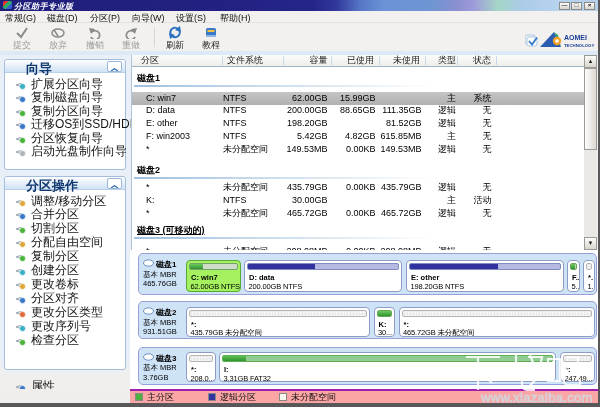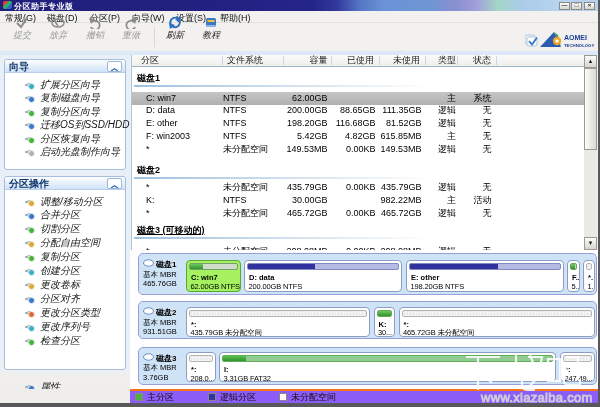--- a/index.html
+++ b/index.html
@@ -1,42 +1,42 @@
 <!DOCTYPE html>
 <html><head><meta charset="utf-8">
 <style>
 html,body{margin:0;padding:0;}
 body{width:600px;height:407px;position:relative;overflow:hidden;
  font-family:"Liberation Sans",sans-serif;background:#f1f0ee;}
 .ab{position:absolute;}
 
 #title{left:0;top:0;width:600px;height:11px;
- background:linear-gradient(90deg,#201f7c 0%,#222180 30%,#252488 52%,#31379b 56%,#5576c5 60%,#6b93d7 64%,#6f95d2 72%,#8a8fd0 76%,#9f9bda 79%,#a4d6c6 83%,#abcbe8 87%,#b7d3ee 93%,#b7d0ea 100%);}
+ background:linear-gradient(90deg,#201f7c 0%,#222180 30%,#252488 52%,#31379b 56%,#5576c5 60%,#6b93d7 64%,#6f95d2 72%,#8a8fd0 76%,#9f9bda 79%,#a4d6c6 83%,#abcbe8 87%,#b7d3ee 93%,#b7d0ea 100%);font-style:italic;}
 #title .txt{left:14px;top:1px;font-size:8px;font-weight:bold;color:#fff;letter-spacing:.5px;}
 #appico{left:3px;top:1px;width:9px;height:8px;background:linear-gradient(135deg,#e33 0 30%,#3a6 30% 60%,#36c 60% 100%);border-radius:2px;}
 .winbtn{top:1.5px;width:11px;height:8px;background:linear-gradient(#fdfdfb,#d8d4cc);border:1px solid #8a8a88;box-sizing:border-box;font-size:6px;line-height:5px;text-align:center;color:#111;font-weight:bold;}
 
 #menu{left:0;top:11px;width:600px;height:12px;background:#f2f1ef;border-bottom:1px solid #e3e1dd;box-sizing:border-box;font-size:9px;color:#111;}
 #menu span{position:absolute;top:1px;}
 
 #tbar{left:0;top:23px;width:600px;height:28px;background:#f2f1ef;border-bottom:1px solid #6f9fca;}
-.tbtn{top:15px;width:44px;height:24px;text-align:center;font-size:9px;color:#9a9a96;font-style:italic;}
+.tbtn{top:25px;width:44px;height:24px;text-align:center;font-size:9px;color:#9a9a96;}
 .tbtn.en{color:#222;}
 .tbtn svg{display:block;margin:1px auto 0;}
 .tsep{top:27px;width:1px;height:20px;background:#d8d7d3;}
 #strip{left:0;top:51px;width:600px;height:4px;background:#dce9f6;}
 
 #logo{left:525px;top:28px;width:75px;height:22px;}
 
 #sidebar{left:0;top:55px;width:130px;height:348px;background:linear-gradient(#e9eff7 0%,#e9eff7 87%,#f0efec 93%,#f0efec 100%);}
 .panel{position:absolute;left:4px;width:122px;background:#fff;border:1px solid #a5bedd;border-radius:3px;box-sizing:border-box;}
 .phead{position:relative;height:12px;background:linear-gradient(#fefefe,#cfe2f6);border-bottom:1px solid #b9cfe8;border-radius:3px 3px 0 0;}
-.phead b{position:absolute;left:4px;top:0px;font-size:10px;color:#10386e;}
+.phead b{position:absolute;left:21px;top:0px;font-size:13px;color:#10386e;}
 .chev{position:absolute;right:3px;top:1px;width:13px;height:9px;background:#fff;border:1px solid #9ab6d8;border-radius:2px;text-align:center;overflow:hidden;}
-.pitem{position:absolute;left:24px;font-size:10px;color:#151515;height:13px;line-height:13px;white-space:nowrap;font-style:italic;}
+.pitem{position:absolute;left:15px;font-size:12px;color:#151515;height:13px;line-height:13px;white-space:nowrap;}
 .pitem svg{vertical-align:-2px;margin-right:5px;}
 
 #table{left:131px;top:55px;width:466px;height:195px;background:#fff;overflow:hidden;border-left:1px solid #abc4e2;box-sizing:border-box;}
 #thead{position:absolute;left:0;top:0;width:452px;height:11px;background:linear-gradient(#fbfbfa,#efeeea);border-bottom:1px solid #9fb6c6;}
 #thead span{position:absolute;top:0;font-size:9px;color:#222;line-height:11px;}
 #thead i{position:absolute;top:1px;height:9px;width:1px;background:#c9d9e9;}
 .trow{position:absolute;left:0;width:452px;height:13px;font-size:9px;color:#000;}
 .trow span{position:absolute;line-height:13px;white-space:nowrap;}
 .grp{position:absolute;left:5px;font-size:9px;font-weight:bold;color:#000;line-height:13px;}
 .gline{position:absolute;left:2px;height:2px;width:300px;background:linear-gradient(90deg,#9fc0de,rgba(255,255,255,0));}
@@ -59,21 +59,21 @@
 .pbox .nm{position:absolute;left:4px;top:12px;font-size:7.5px;font-weight:bold;color:#000;white-space:nowrap;}
 .pbox .sz{position:absolute;left:3.5px;top:20.5px;font-size:7.5px;color:#000;white-space:nowrap;letter-spacing:-0.15px;}
 .bar.g{border-color:#6aa65a;background:#c2d8bc;}
 .bar.gg{border-color:#5fae54;background:#93cc93;}
 .bar.gg .fill{background:linear-gradient(#5bbf50,#2f9430);}
 .bar.g .fill{background:linear-gradient(#6cc95e,#2f9430);}
 .bar.u{border-color:#b4b4b4;background:repeating-conic-gradient(#e8e8e8 0 25%,#f8f8f8 0 50%) 0 0/3px 3px;}
 .pbox.selgreen{background:#a5f160;border:1px solid #57aa35;}
 .pbox.selgreen .bar{border-color:#76a06a;background:#cfdcca;}
 
-#legend{left:130px;top:389px;width:468px;height:14px;background:#8b5cf6;border-top:2px solid #f97316;box-sizing:content-box;}
+#legend{left:130px;top:389px;width:468px;height:14px;background:#fca5a5;border-top:2px solid #a21caf;box-sizing:content-box;}
 #legend .sq{position:absolute;top:2px;width:8px;height:8px;border:1px solid #888;box-sizing:border-box;}
 #legend span{position:absolute;top:0px;font-size:9px;color:#111;}
 #legendL{left:0;top:389px;width:130px;height:14px;background:#efeeec;}
 
 #wm1{left:464px;top:351px;}
 #wm2{left:481px;top:390px;font-size:13px;color:rgba(255,255,255,0.5);
  -webkit-text-stroke:1px rgba(208,208,214,.85);letter-spacing:.3px;}
 
 #bR{right:0;top:0;width:2px;height:407px;background:#58585a;}
 #bB{left:0;bottom:0;width:600px;height:4px;background:#58585a;}
@@ -249,37 +249,37 @@
       <i style="left:325px;"></i>
       <i style="left:364px;"></i>
   </div>
   <div id="tbody">
       <div class="grp" style="top:16.5px;">磁盘1</div>
       <div class="gline" style="top:29.5px;"></div>
       <div class="trow sel" style="top:36.5px;">
         <span class="c1">C: win7</span>
         <span class="c2">NTFS</span>
         <span class="cR r3">62.00GB</span>
+        <span class="cR r4">15.99GB</span>
         <span class="cR r6">主</span>
         <span class="cR r7">系统</span>
       </div>
       <div class="trow" style="top:49.3px;">
         <span class="c1">D: data</span>
         <span class="c2">NTFS</span>
         <span class="cR r3">200.00GB</span>
         <span class="cR r4">88.65GB</span>
         <span class="cR r5">111.35GB</span>
         <span class="cR r6">逻辑</span>
         <span class="cR r7">无</span>
       </div>
       <div class="trow" style="top:62px;">
         <span class="c1">E: other</span>
         <span class="c2">NTFS</span>
         <span class="cR r3">198.20GB</span>
-        <span class="cR r4">116.68GB</span>
         <span class="cR r5">81.52GB</span>
         <span class="cR r6">逻辑</span>
         <span class="cR r7">无</span>
       </div>
       <div class="trow" style="top:74.5px;">
         <span class="c1">F: win2003</span>
         <span class="c2">NTFS</span>
         <span class="cR r3">5.42GB</span>
         <span class="cR r4">4.82GB</span>
         <span class="cR r5">615.85MB</span>
@@ -303,21 +303,20 @@
         <span class="cR r3">435.79GB</span>
         <span class="cR r4">0.00KB</span>
         <span class="cR r5">435.79GB</span>
         <span class="cR r6">逻辑</span>
         <span class="cR r7">无</span>
       </div>
       <div class="trow" style="top:138.5px;">
         <span class="c1">K:</span>
         <span class="c2">NTFS</span>
         <span class="cR r3">30.00GB</span>
-        <span class="cR r5">982.22MB</span>
         <span class="cR r6">主</span>
         <span class="cR r7">活动</span>
       </div>
       <div class="trow" style="top:151.5px;">
         <span class="c1">*</span>
         <span class="c2">未分配空间</span>
         <span class="cR r3">465.72GB</span>
         <span class="cR r4">0.00KB</span>
         <span class="cR r5">465.72GB</span>
         <span class="cR r6">逻辑</span>

